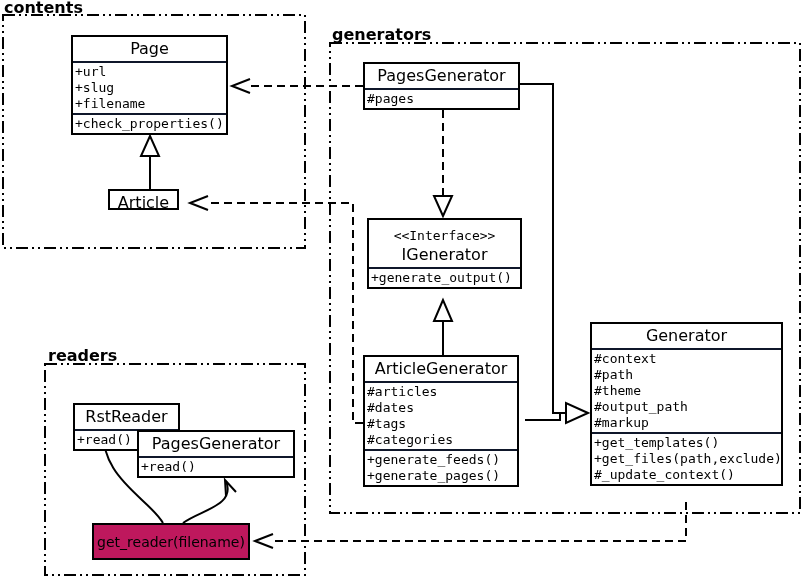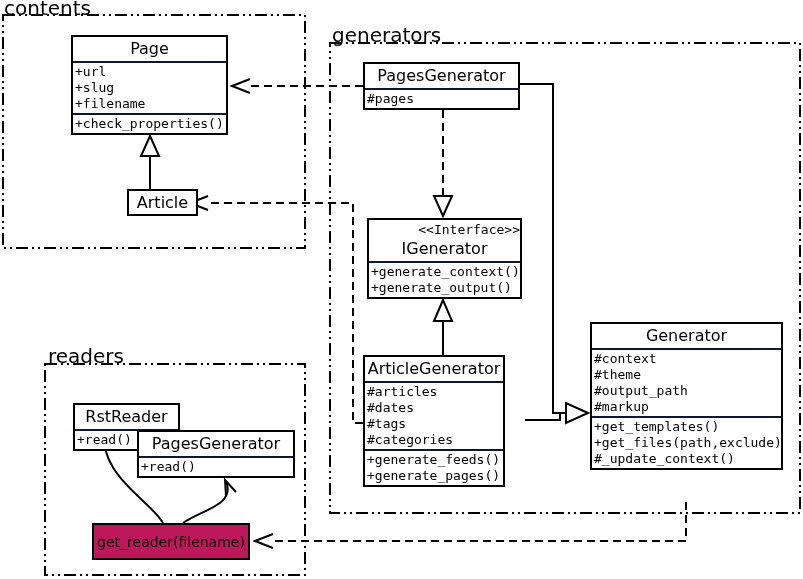--- a/index.html
+++ b/index.html
@@ -3,34 +3,34 @@
 <meta charset="utf-8">
 <style>
   html,body{margin:0;padding:0;}
   body{
     width:803px;height:579px;position:relative;overflow:hidden;
     background:#ffffff;color:#000;
     font-family:"DejaVu Sans",sans-serif;
   }
   svg.lines{position:absolute;left:0;top:0;z-index:1;}
   .pkg-label{
-    position:absolute;z-index:3;font-size:20px;line-height:16px;
-    color:#000;white-space:nowrap;
+    position:absolute;z-index:3;font-size:16px;line-height:16px;
+    color:#000;white-space:nowrap;font-weight:bold;
   }
   .uml-class{
     position:absolute;z-index:2;box-sizing:border-box;
     background:#fff;border:2px solid #000;
   }
   .uml-title{
     font-weight:normal;font-size:16px;line-height:24px;
     text-align:center;white-space:nowrap;overflow:hidden;
   }
   .uml-stereo{
     font-family:"DejaVu Sans Mono",monospace;font-size:13px;line-height:15px;
-    text-align:right;white-space:nowrap;padding-top:2px;
+    text-align:center;white-space:nowrap;padding-top:8px;
   }
   .uml-sec{
     border-top:2px solid #0f172a;
     padding:1px 2px;
     font-family:"DejaVu Sans Mono",monospace;
     font-size:13px;line-height:16px;white-space:nowrap;overflow:hidden;
   }
   .fn-box{
     position:absolute;z-index:2;box-sizing:border-box;
     background:#be185d;border:2px solid #000;
@@ -90,58 +90,58 @@
   <div class="uml-sec">
     <div>+url</div>
     <div>+slug</div>
     <div>+filename</div>
   </div>
   <div class="uml-sec">
     <div>+check_properties()</div>
   </div>
 </div>
 
-<div class="uml-class" style="left:127px;top:189px;width:71px;height:27px;">
+<div class="uml-class" style="left:108px;top:189px;width:71px;height:21px;">
   <div class="uml-title">Article</div>
 </div>
 
 <div class="uml-class" style="left:363px;top:62px;width:157px;">
   <div class="uml-title">PagesGenerator</div>
   <div class="uml-sec">
     <div>#pages</div>
   </div>
 </div>
 
 <div class="uml-class" style="left:367px;top:218px;width:155px;">
   <div class="uml-stereo">&lt;&lt;Interface&gt;&gt;</div>
   <div class="uml-title">IGenerator</div>
   <div class="uml-sec">
-    <div>+generate_context()</div>
     <div>+generate_output()</div>
   </div>
 </div>
 
-<div class="uml-class" style="left:363px;top:355px;width:142px;">
+<div class="uml-class" style="left:363px;top:355px;width:156px;">
   <div class="uml-title">ArticleGenerator</div>
   <div class="uml-sec">
     <div>#articles</div>
     <div>#dates</div>
     <div>#tags</div>
     <div>#categories</div>
   </div>
   <div class="uml-sec">
     <div>+generate_feeds()</div>
     <div>+generate_pages()</div>
   </div>
 </div>
 
 <div class="uml-class" style="left:590px;top:322px;width:193px;">
   <div class="uml-title">Generator</div>
   <div class="uml-sec">
     <div>#context</div>
+    <div>#path</div>
     <div>#theme</div>
     <div>#output_path</div>
     <div>#markup</div>
   </div>
   <div class="uml-sec">
     <div>+get_templates()</div>
     <div>+get_files(path,exclude)</div>
     <div>#_update_context()</div>
   </div>
 </div>

